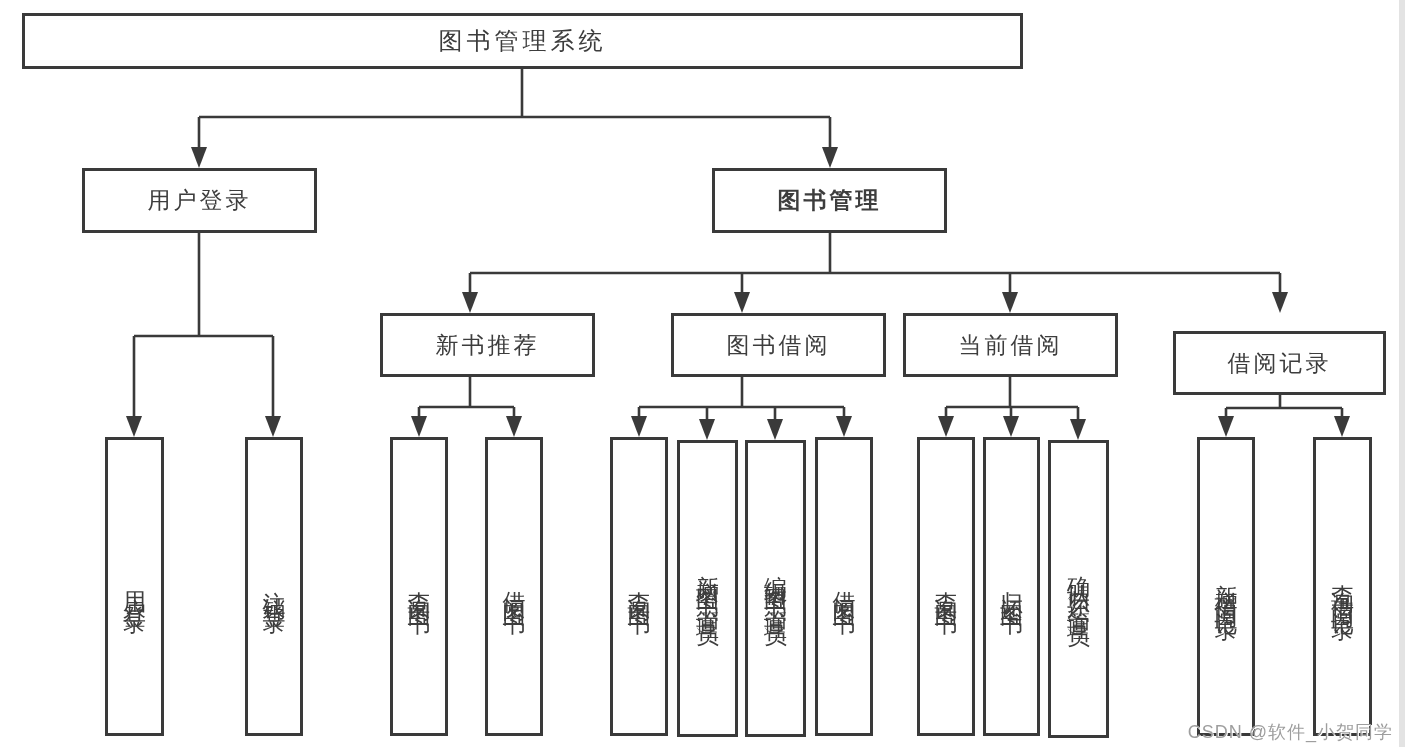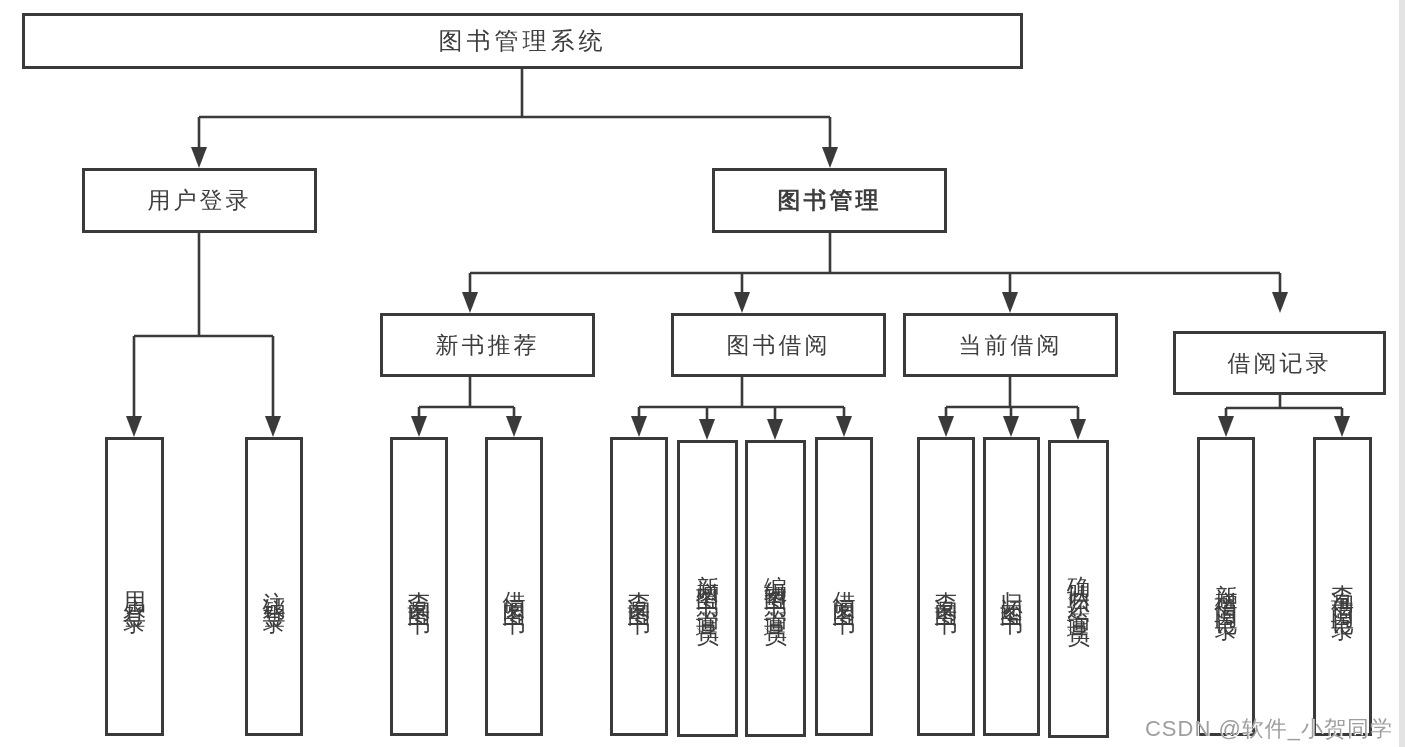--- a/index.html
+++ b/index.html
@@ -14,21 +14,21 @@
     position:absolute;box-sizing:border-box;border:3px solid #3a3a3a;background:#ffffff;
     display:flex;align-items:center;justify-content:center;color:#3d3d3d;
   }
   .hnode{font-size:23px;letter-spacing:3px;white-space:nowrap;}
   .hnode.root{font-size:24px;letter-spacing:4px;}
   .vnode .vtext{
     writing-mode:vertical-rl;text-orientation:mixed;
     font-size:23px;letter-spacing:7px;line-height:1;white-space:nowrap;
   }
   .watermark{
-    position:absolute;right:12px;bottom:3px;color:#9e9e9e;font-size:22px;
+    position:absolute;right:12px;bottom:3px;color:#9e9e9e;font-size:18px;
     letter-spacing:1px;white-space:nowrap;text-shadow:1px 1px 0 #ffffff;
   }
   .edge-strip{position:absolute;right:0;top:0;width:6px;height:747px;background:#e3e3e3;}
 </style>
 </head>
 <body>
 
 <div class="canvas">
 
   <svg class="wires" viewBox="0 0 1405 747" xmlns="http://www.w3.org/2000/svg">

